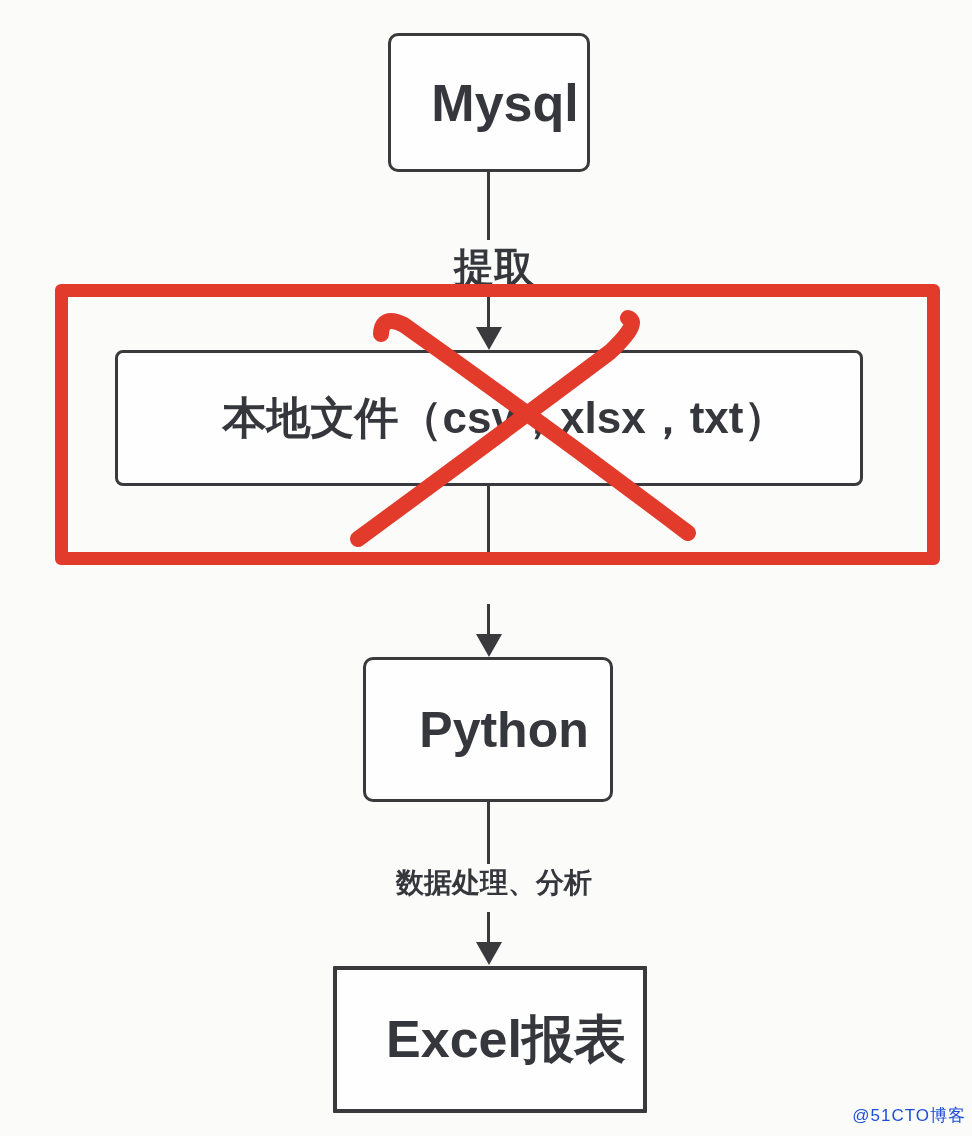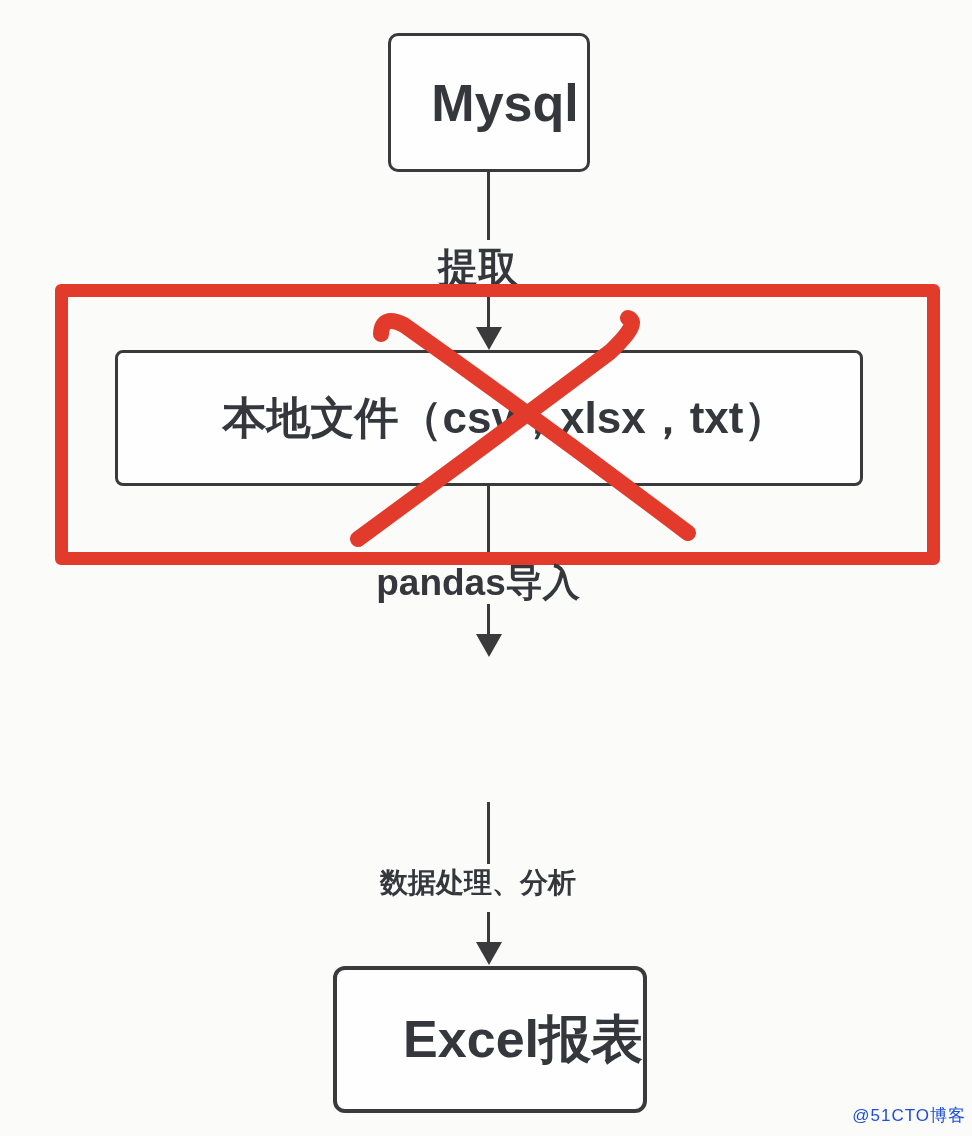--- a/index.html
+++ b/index.html
@@ -27,21 +27,21 @@
     align-items: center;
     justify-content: center;
     font-weight: bold;
     color: #35373c;
     z-index: 2;
     padding-left: 32px;
   }
   .node-mysql   { left: 388px; top: 33px;  width: 202px; height: 139px; font-size: 52px; }
   .node-local   { left: 115px; top: 350px; width: 748px; height: 136px; font-size: 44px; border-radius: 8px; z-index: 4; }
   .node-python  { left: 363px; top: 657px; width: 250px; height: 145px; font-size: 50px; }
-  .node-excel   { left: 333px; top: 966px; width: 314px; height: 147px; font-size: 52px; border-radius: 12px; border-width: 4px; justify-content: flex-end; }
+  .node-excel   { left: 333px; top: 966px; width: 314px; height: 147px; font-size: 52px; border-radius: 1px; border-width: 4px; }
 
   .vline {
     position: absolute;
     width: 3px;
     background: #3a3a3c;
     left: 487px;
     z-index: 1;
   }
   .v1 { top: 172px; height: 68px; }
   .v2 { top: 296px; height: 34px; }
@@ -59,21 +59,21 @@
     border-top: 23px solid #3a3a3c;
     left: 476px;
     z-index: 1;
   }
   .a1 { top: 327px; z-index: 4; }
   .a2 { top: 634px; }
   .a3 { top: 942px; }
 
   .edge-label {
     position: absolute;
-    left: 178px;
+    left: 194px;
     width: 600px;
     text-align: center;
     font-weight: bold;
     color: #35373c;
     z-index: 2;
   }
   .el1 { top: 240px; font-size: 40px; }
   .el2 { top: 558px; font-size: 37px; z-index: 6; }
   .el3 { top: 864px; font-size: 28px; }
 
@@ -114,38 +114,40 @@
 <div class="canvas">
 
   <div class="node node-mysql">
     <span>Mysql</span>
   </div>
 
   <div class="node node-local">
     <span>本地文件（csv，xlsx，txt）</span>
   </div>
 
+  <div class="node node-python">
+    <span>Python</span>
+  </div>
 
   <div class="node node-excel">
     <span>Excel报表</span>
   </div>
 
   <div class="vline v1"></div>
   <div class="vline v2"></div>
   <div class="vline v3"></div>
   <div class="vline v4"></div>
   <div class="vline v5"></div>
   <div class="vline v6"></div>
 
   <div class="arrowhead a1"></div>
   <div class="arrowhead a2"></div>
   <div class="arrowhead a3"></div>
 
   <div class="edge-label el1">提取</div>
-  <div class="edge-label el2">pandas导入</div>
   <div class="edge-label el3">数据处理、分析</div>
 
   <div class="red-box"></div>
 
   <svg class="red-x-svg" viewBox="0 0 972 1136" xmlns="http://www.w3.org/2000/svg">
     <path d="M 381 334 Q 382 314 404 325 Q 545 425 688 533" fill="none" stroke="#e23b2c" stroke-width="16" stroke-linecap="round"></path>
     <path d="M 358 539 Q 490 442 610 352 Q 627 336 631 327 Q 634 320 628 318" fill="none" stroke="#e23b2c" stroke-width="16" stroke-linecap="round"></path>
   </svg>
 
   <div class="watermark">@51CTO博客</div>

